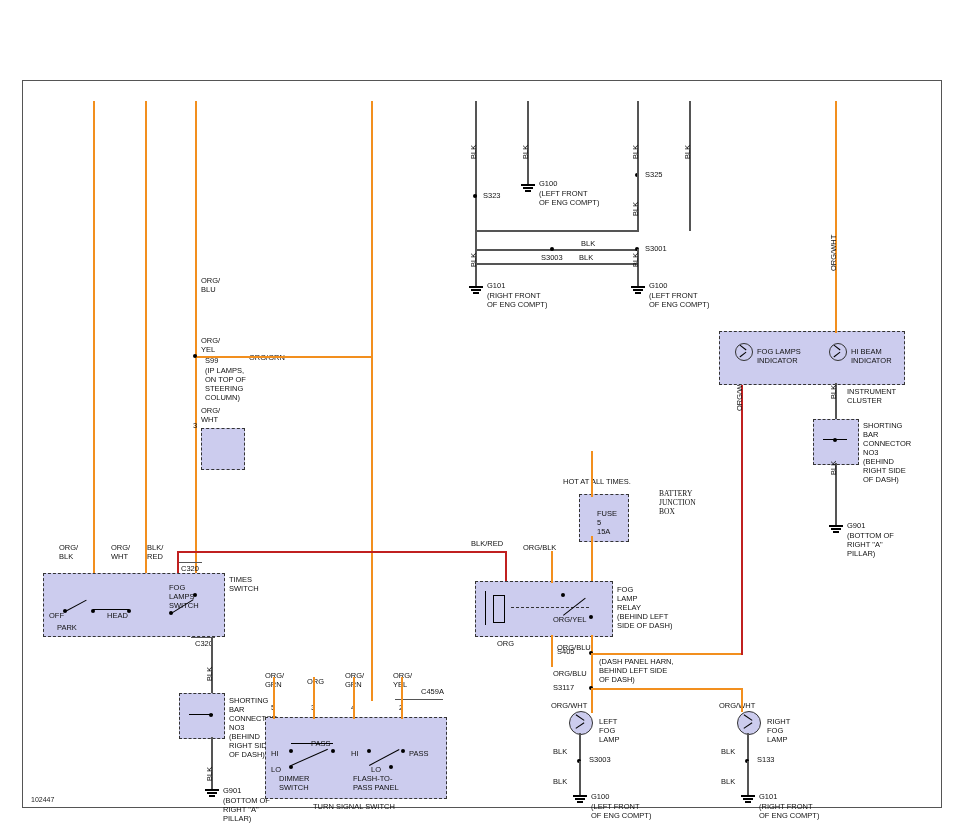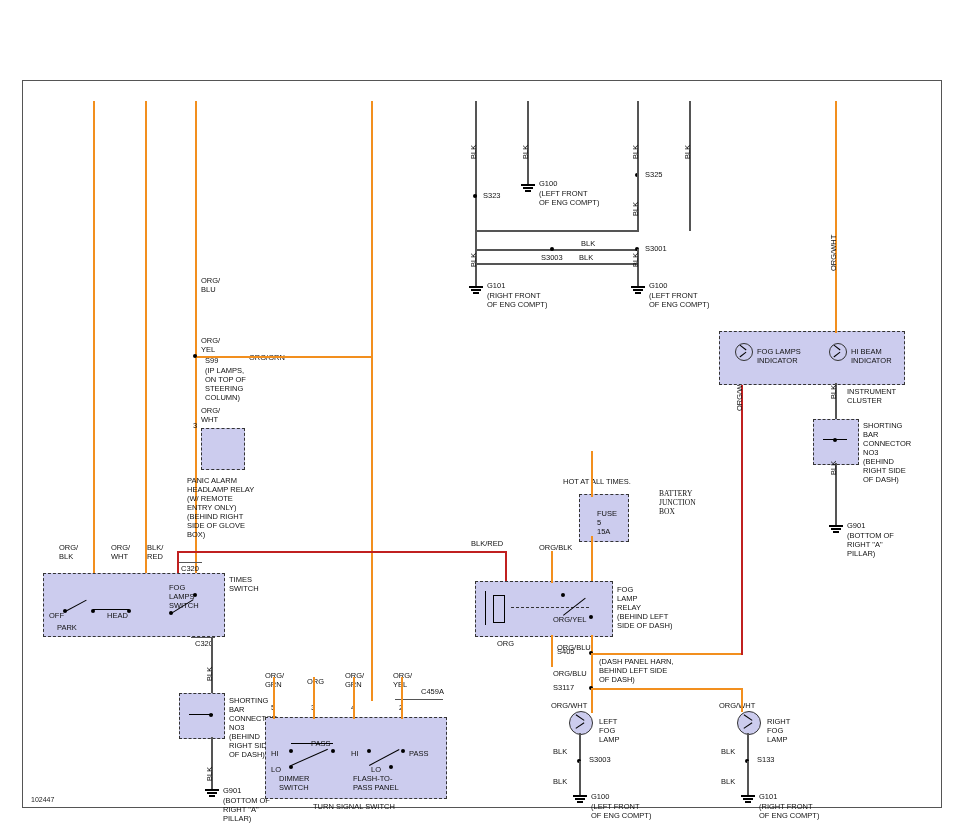--- a/index.html
+++ b/index.html
@@ -165,27 +165,20 @@
       <div class="dot" style="left:170px;top:273px;"></div>
       <div class="lbl" style="left:182px;top:275px;">S99</div>
       <div class="lbl" style="left:182px;top:285px;">(IP LAMPS,
 ON TOP OF
 STEERING
 COLUMN)</div>
 
       <div class="box" style="left:178px;top:347px;width:42px;height:40px;"></div>
       <div class="lbl" style="left:170px;top:340px;">3</div>
       <div class="wire w-org" style="left:172px;top:347px;width:2px;height:2px;"></div>
-      <div class="lbl" style="left:164px;top:395px;">PANIC ALARM
-HEADLAMP RELAY
-(W/ REMOTE
-ENTRY ONLY)
-(BEHIND RIGHT
-SIDE OF GLOVE
-BOX)</div>
 
       <div class="box" style="left:20px;top:492px;width:180px;height:62px;"></div>
       <div class="lbl" style="left:206px;top:494px;">TIMES
 SWITCH</div>
       <div class="lbl" style="left:146px;top:502px;">FOG
 LAMPS
 SWITCH</div>
       <div class="lbl" style="left:26px;top:530px;">OFF</div>
       <div class="lbl" style="left:34px;top:542px;">PARK</div>
       <div class="lbl" style="left:84px;top:530px;">HEAD</div>
@@ -300,21 +293,21 @@
 LAMP
 RELAY
 (BEHIND LEFT
 SIDE OF DASH)</div>
       <div class="wire" style="left:462px;top:510px;width:1.2px;height:34px;"></div>
       <div class="wire" style="left:470px;top:514px;width:10px;height:26px;border:1px solid #000;background:transparent;"></div>
       <div class="wire" style="left:488px;top:526px;width:78px;height:1.2px;border-top:1px dashed #333;background:transparent;height:0;"></div>
       <div class="dot" style="left:538px;top:512px;"></div>
       <div class="dot" style="left:566px;top:534px;"></div>
       <div class="sw" style="left:540px;top:534px;width:28px;height:1.4px;transform:rotate(-38deg);"></div>
-      <div class="lbl" style="left:516px;top:462px;">ORG/BLK</div>
+      <div class="lbl" style="left:500px;top:462px;">ORG/BLK</div>
       <div class="wire w-org" style="left:528px;top:470px;width:2px;height:32px;"></div>
 
       <div class="wire w-org" style="left:528px;top:554px;width:2px;height:32px;"></div>
       <div class="wire w-org" style="left:568px;top:554px;width:2px;height:60px;"></div>
       <div class="lbl" style="left:530px;top:534px;">ORG/YEL</div>
       <div class="lbl" style="left:534px;top:562px;">ORG/BLU</div>
       <div class="lbl" style="left:474px;top:558px;">ORG</div>
 
       <div class="dot" style="left:566px;top:570px;"></div>
       <div class="lbl" style="left:534px;top:566px;">S405</div>

